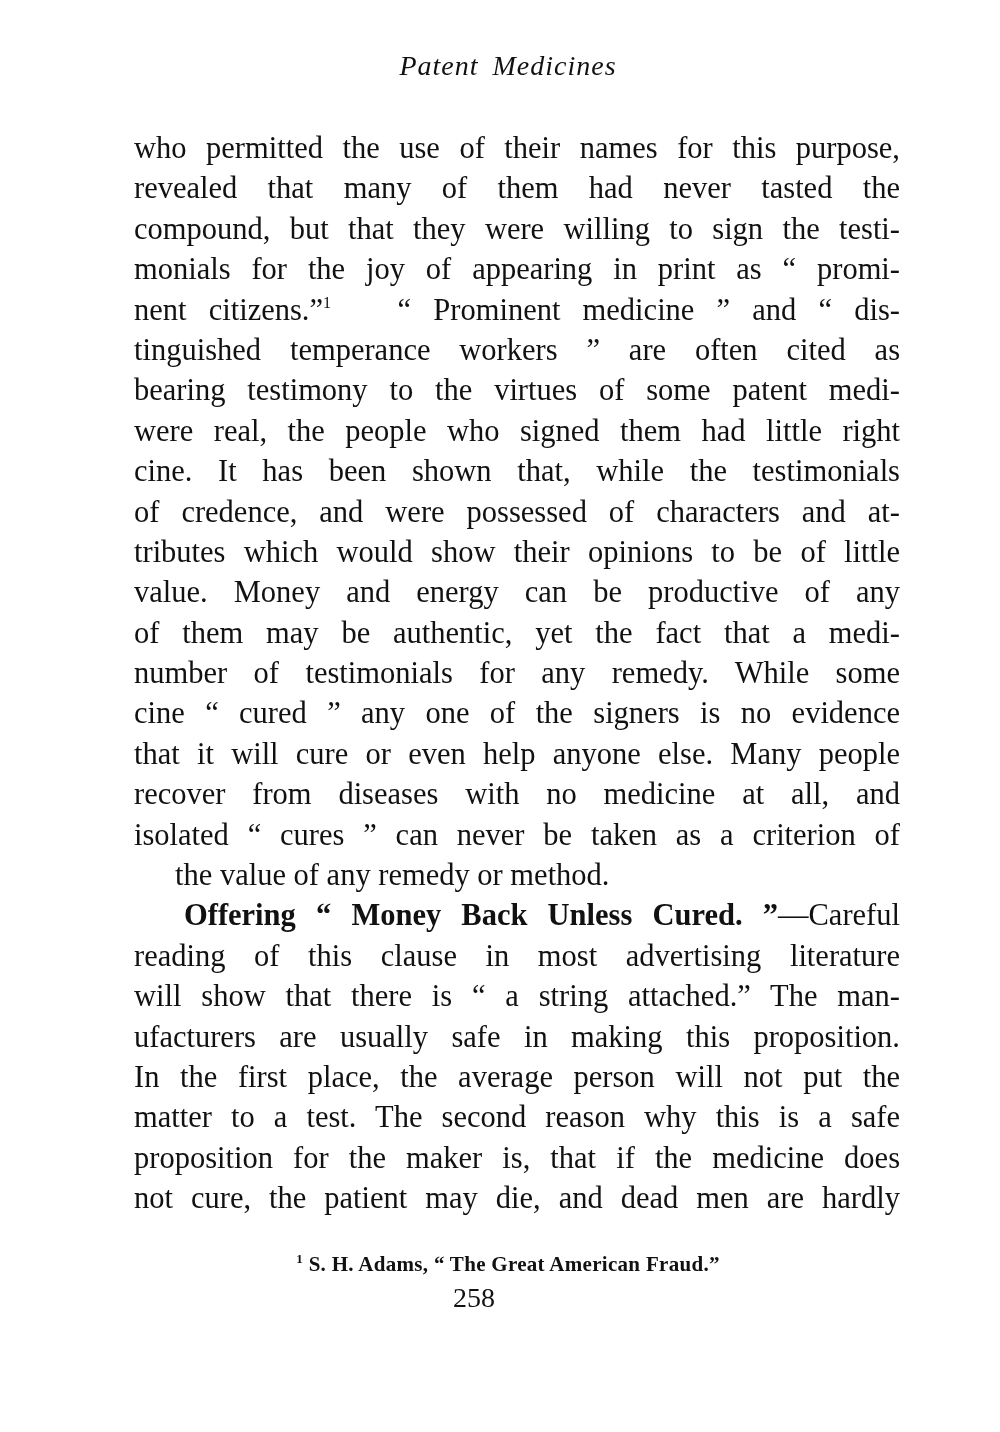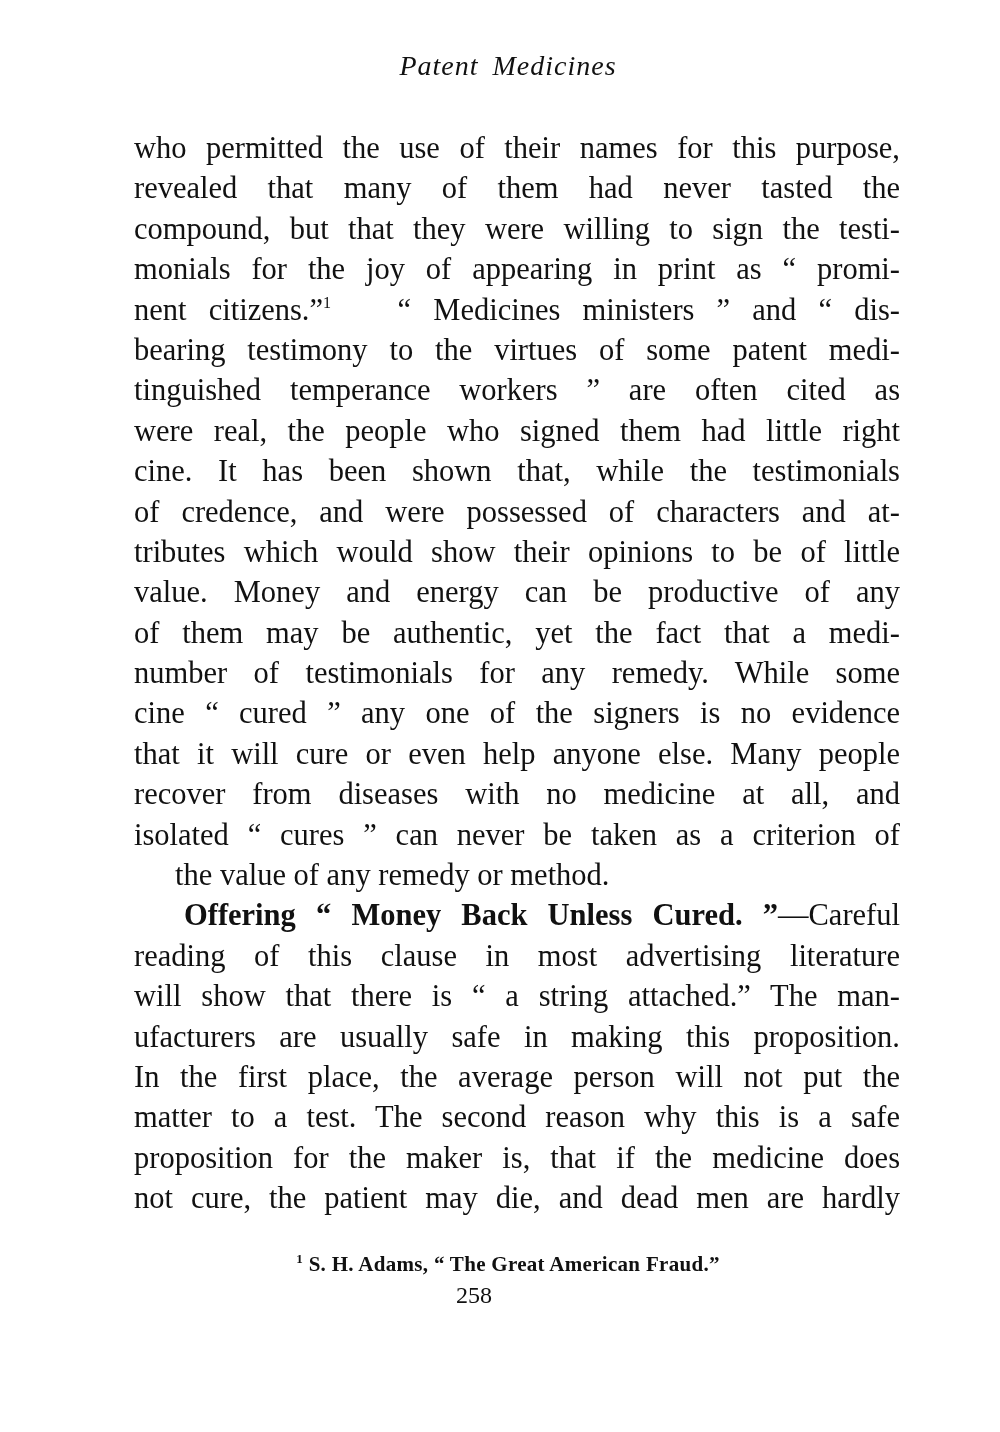--- a/index.html
+++ b/index.html
@@ -69,36 +69,36 @@
     .footnote sup {
       font-size: 13px;
       vertical-align: 8px;
     }
     .folio {
       position: absolute;
       top: 1282px;
       left: 0;
       width: 948px;
       text-align: center;
-      font-size: 24px;
+      font-size: 28px;
     }
   </style>
 </head>
 <body>
 
 <div class="running-head">Patent Medicines</div>
 
 <div class="body-text">
   <span class="line">who permitted the use of their names for this purpose,</span>
   <span class="line">revealed that many of them had never tasted the</span>
   <span class="line">compound, but that they were willing to sign the testi-</span>
   <span class="line">monials for the joy of appearing in print as “ promi-</span>
-  <span class="line"><span>nent citizens.”</span><sup>1</sup>&nbsp;&nbsp; <span>“ Medicines ministers ” and “ dis-</span></span>
+  <span class="line"><span>nent citizens.”</span><sup>1</sup>&nbsp;&nbsp; <span>“ Prominent medicine ” and “ dis-</span></span>
+  <span class="line">tinguished temperance workers ” are often cited as</span>
   <span class="line">bearing testimony to the virtues of some patent medi-</span>
-  <span class="line">tinguished temperance workers ” are often cited as</span>
   <span class="line">were real, the people who signed them had little right</span>
   <span class="line">cine.  It has been shown that, while the testimonials</span>
   <span class="line">of credence, and were possessed of characters and at-</span>
   <span class="line">tributes which would show their opinions to be of little</span>
   <span class="line">value.  Money and energy can be productive of any</span>
   <span class="line">of them may be authentic, yet the fact that a medi-</span>
   <span class="line">number of testimonials for any remedy.  While some</span>
   <span class="line">cine “ cured ” any one of the signers is no evidence</span>
   <span class="line">that it will cure or even help anyone else.  Many people</span>
   <span class="line">recover from diseases with no medicine at all, and</span>

